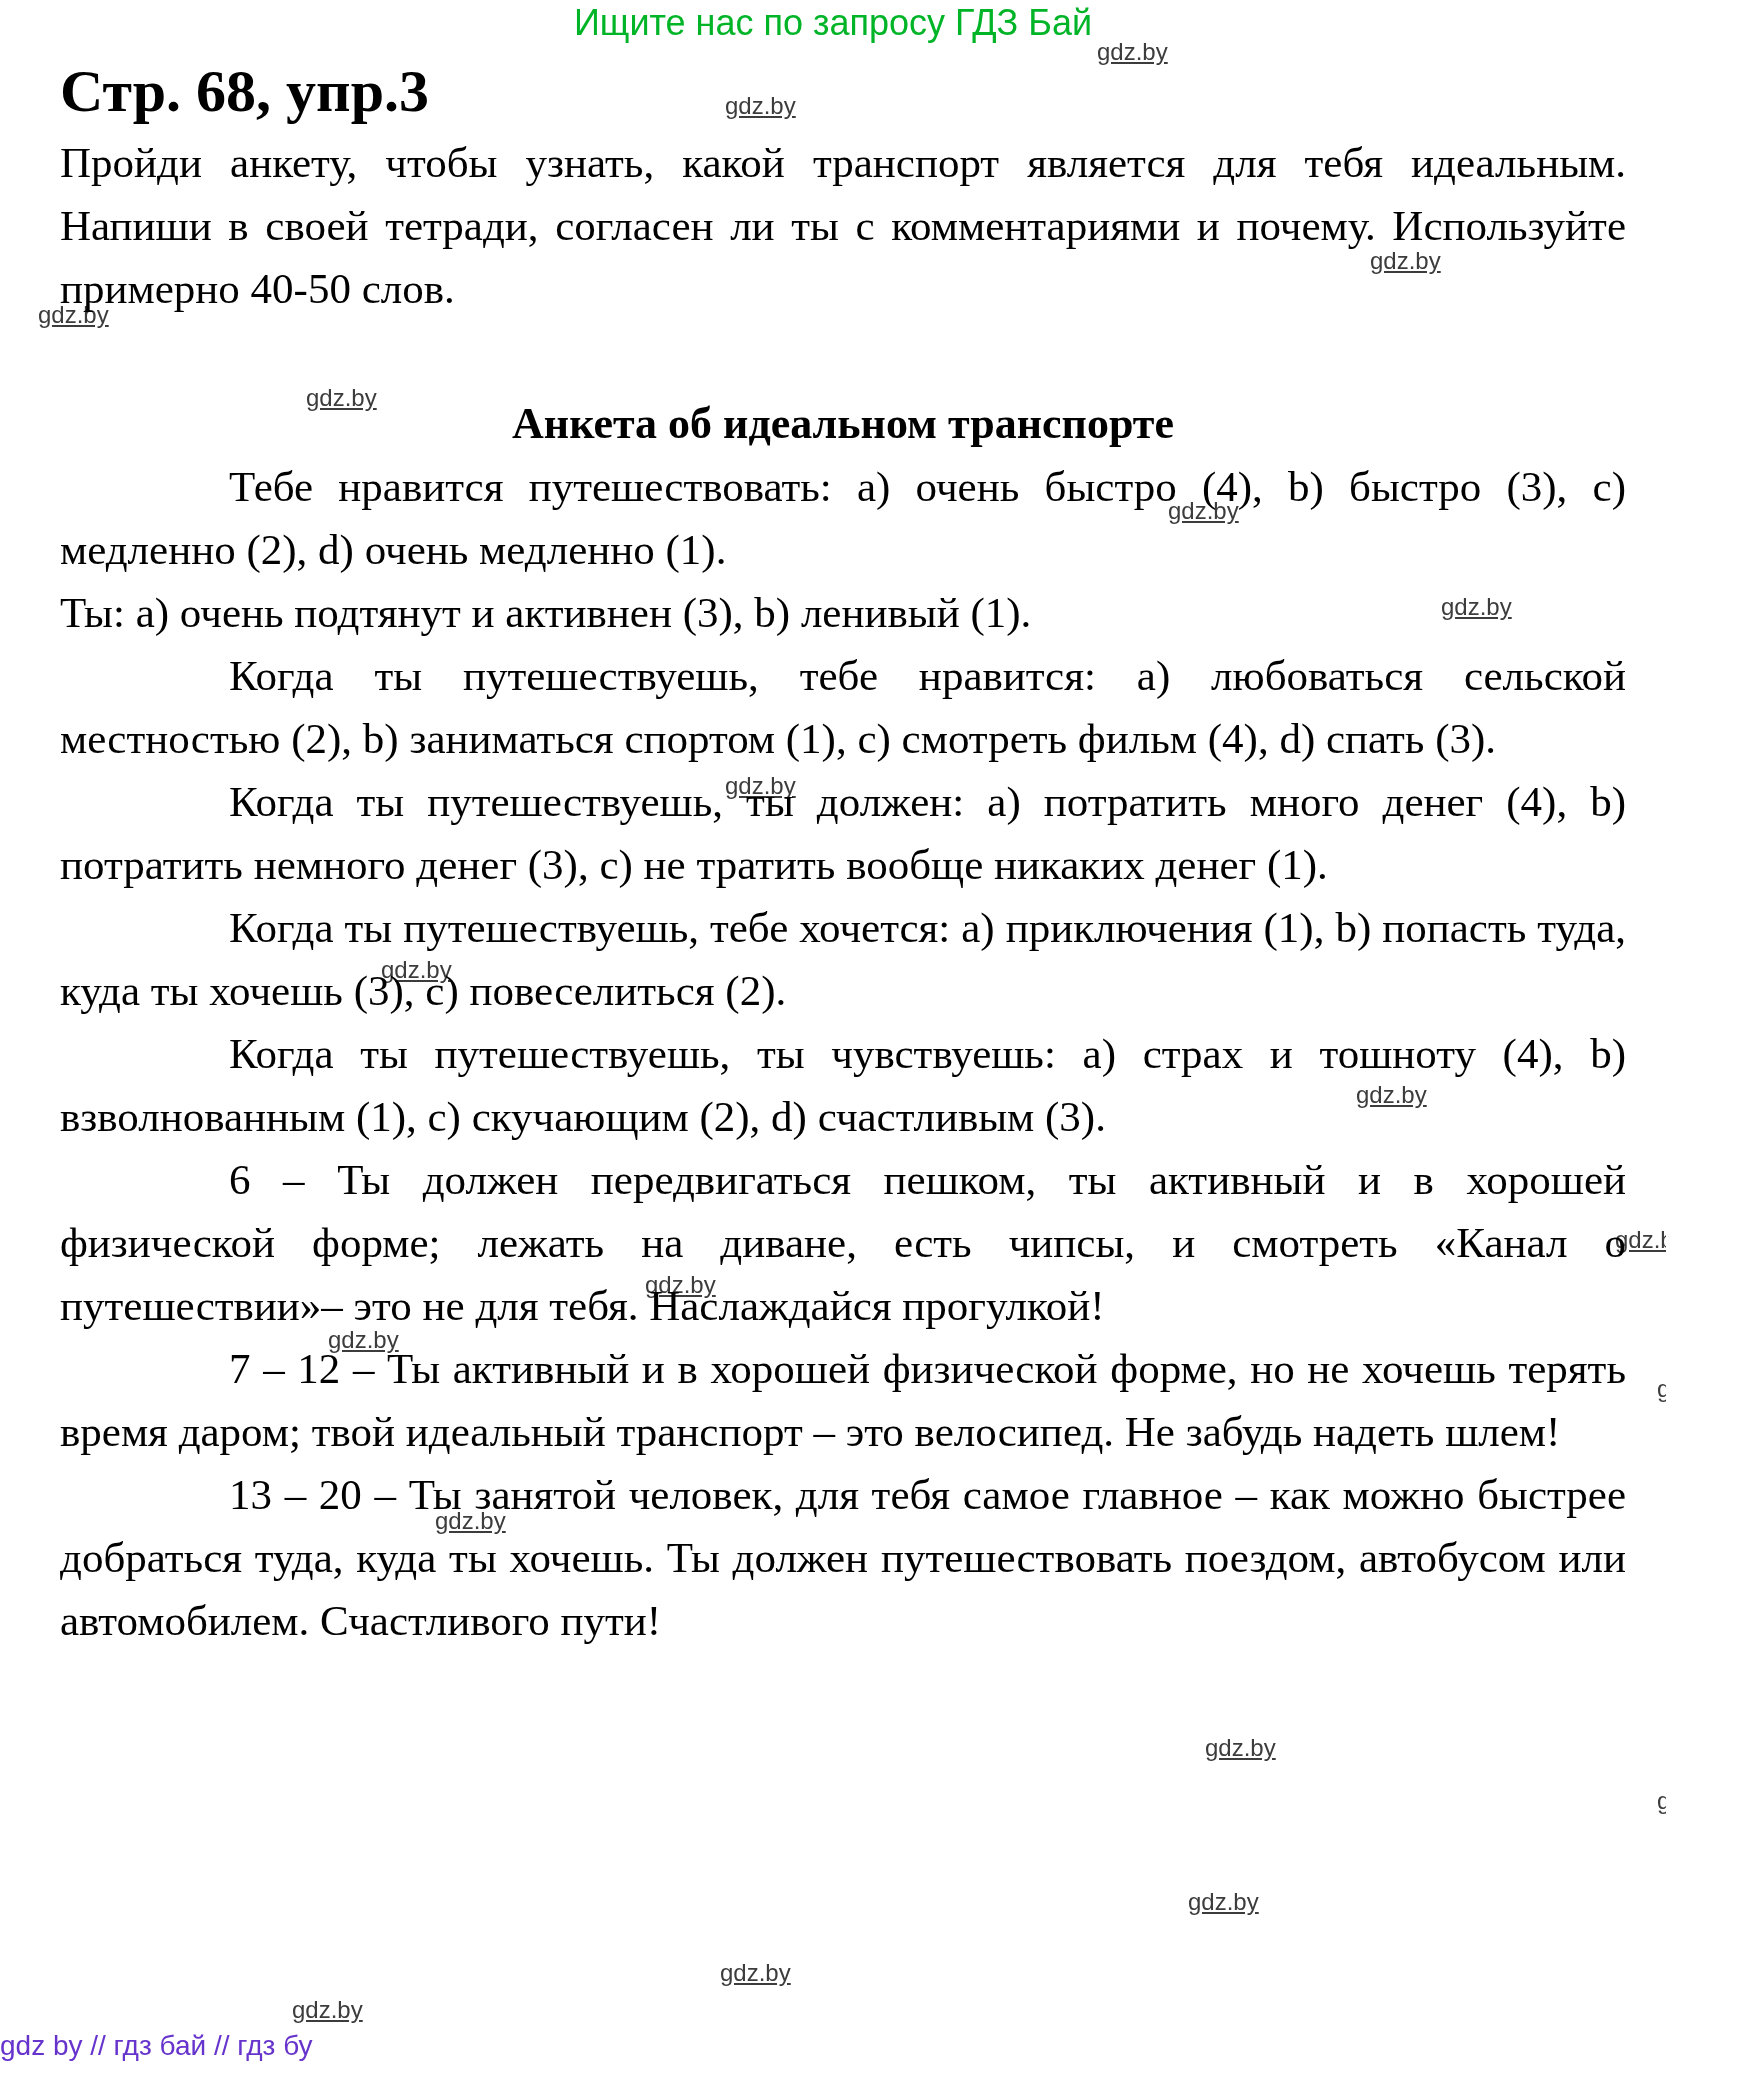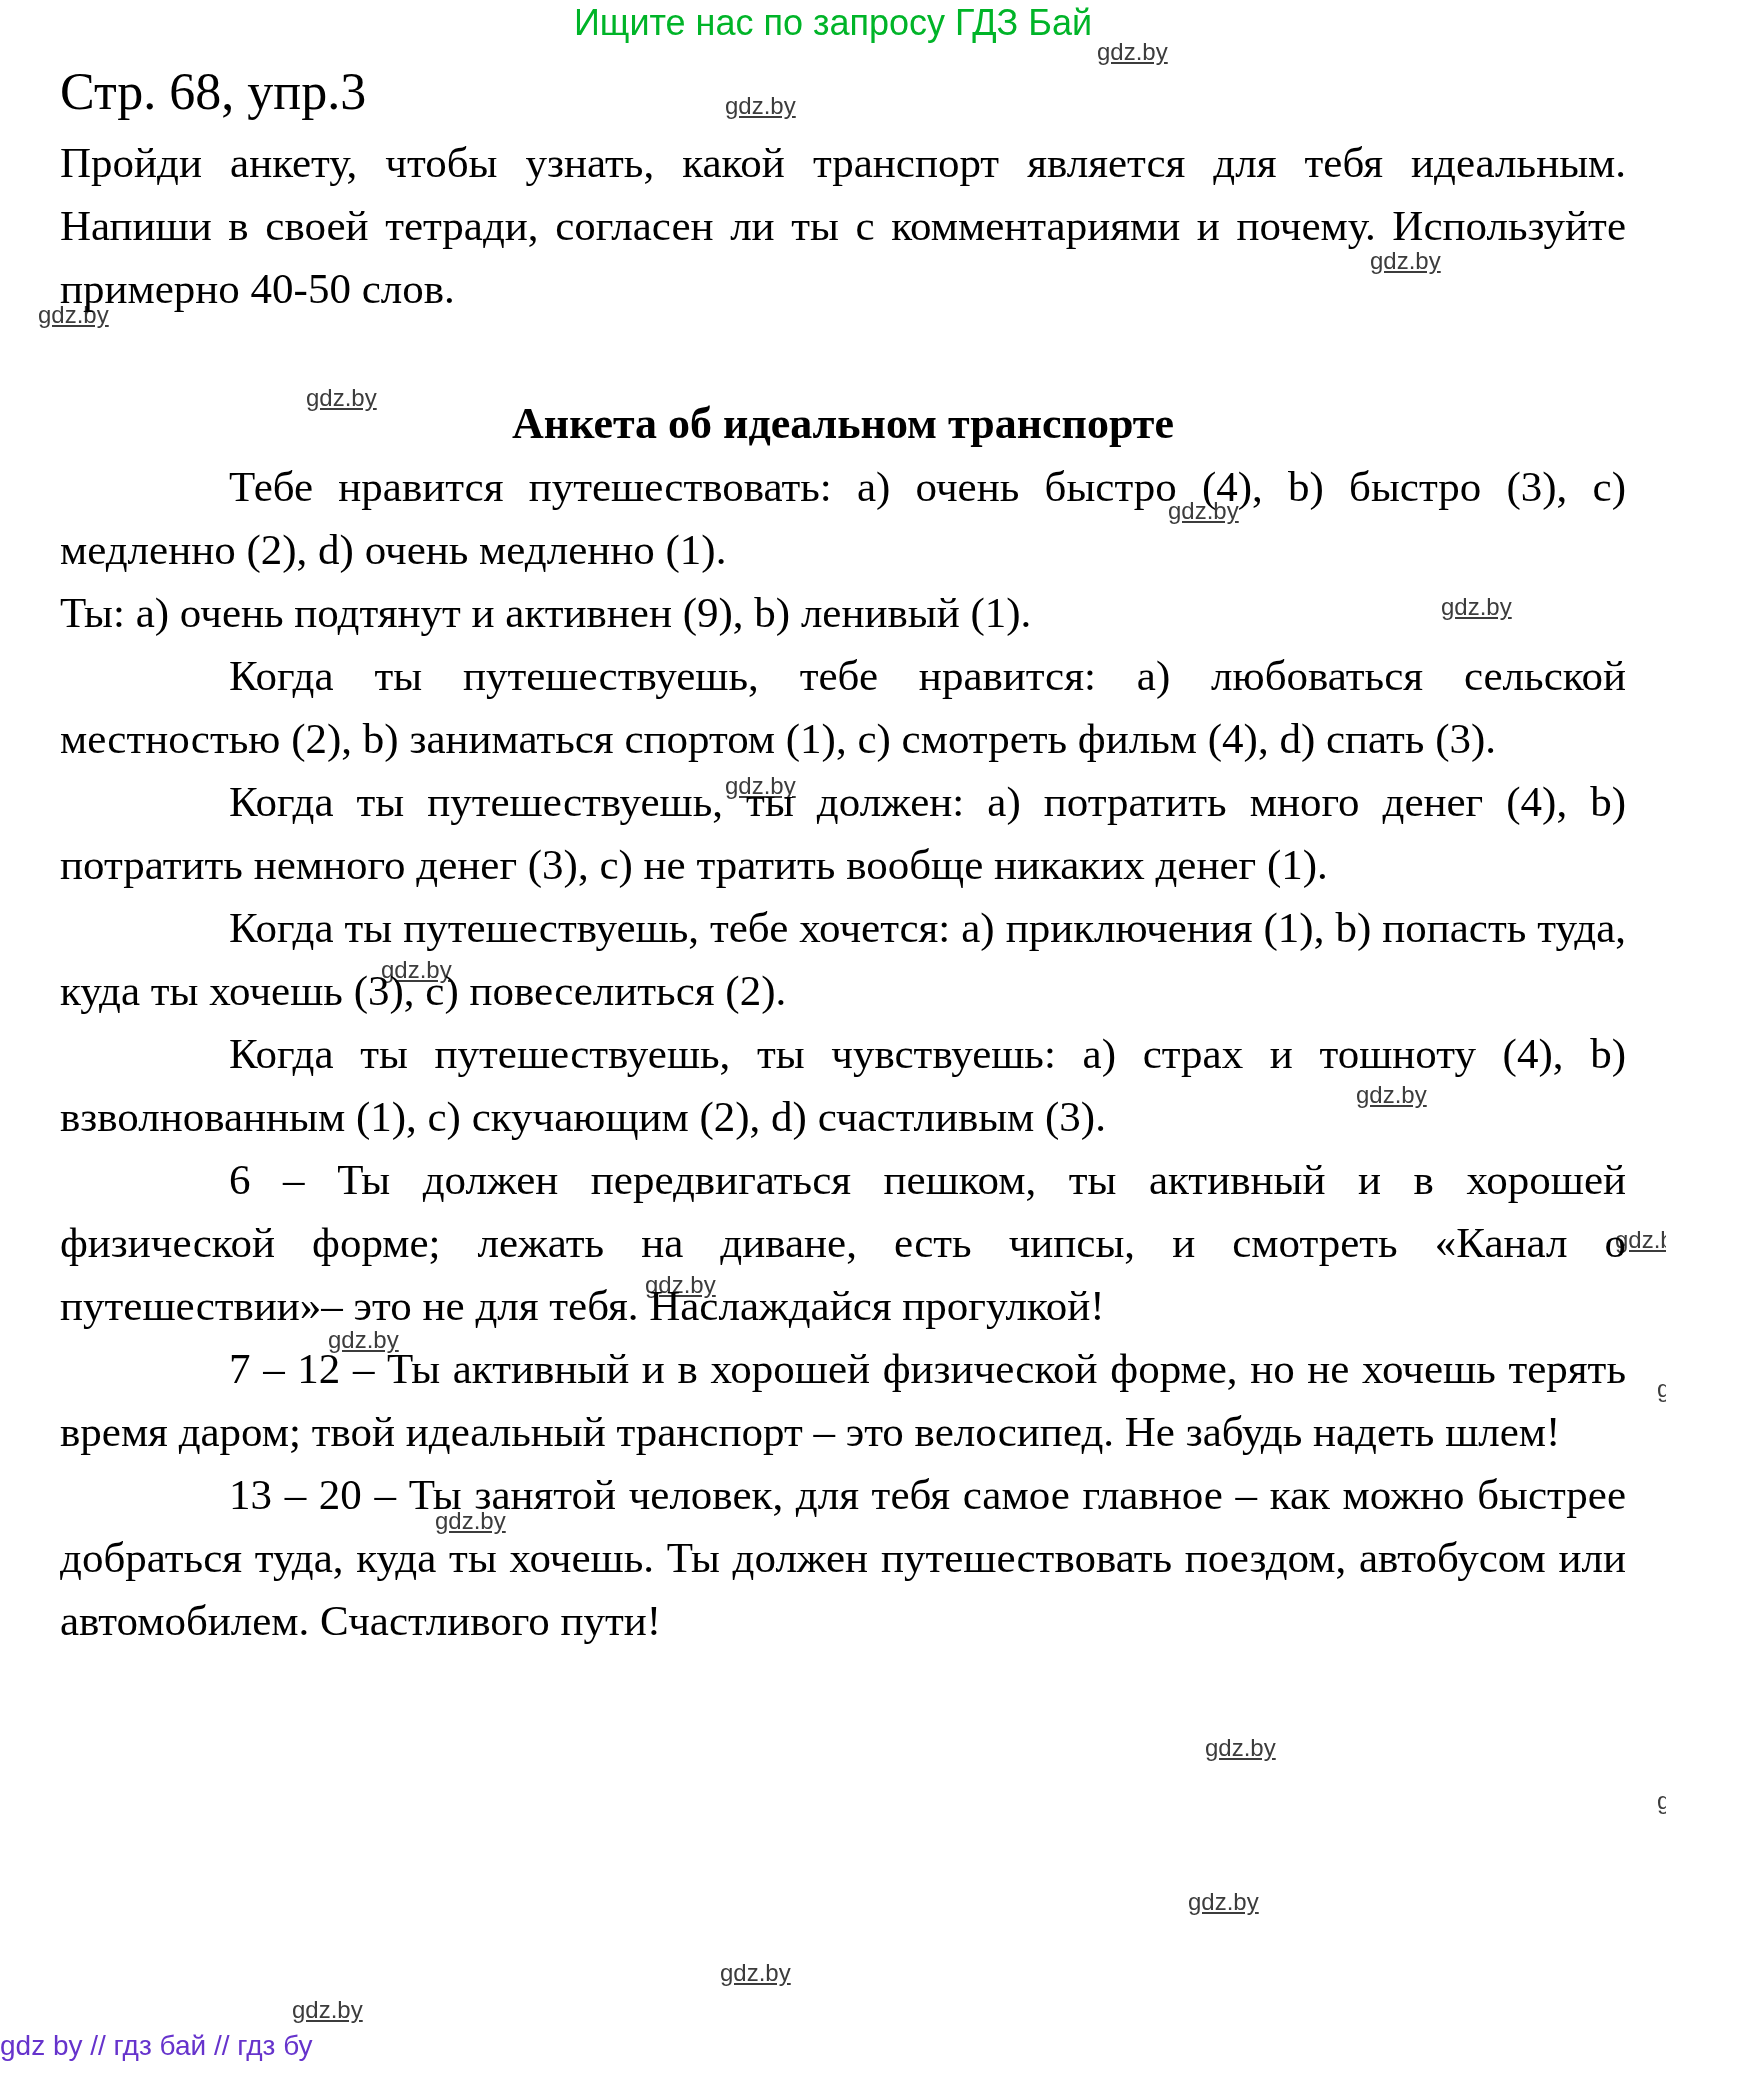--- a/index.html
+++ b/index.html
@@ -30,22 +30,22 @@
     white-space: nowrap;
     text-decoration: underline;
   }
   .content {
     position: absolute;
     left: 60px;
     right: 40px;
     top: 60px;
   }
   .page-title {
-    font-size: 52px;
-    font-weight: normal;
+    font-size: 60px;
+    font-weight: bold;
     margin: 0 0 7.5px 0;
     line-height: 63px;
   }
   .para {
     font-size: 43px;
     line-height: 63px;
     margin: 0;
     text-align: justify;
   }
   .para.indent { text-indent: 169px; }
@@ -97,21 +97,21 @@
 
   <div class="content">
 
     <div class="page-title">Стр. 68, упр.3</div>
 
     <p class="para">Пройди анкету, чтобы узнать, какой транспорт является для тебя идеальным. Напиши в своей тетради, согласен ли ты с комментариями и почему. Используйте примерно 40-50 слов.</p>
 
     <div class="section-title">Анкета  об идеальном транспорте</div>
 
     <p class="para indent">Тебе нравится путешествовать: a) очень быстро (4), b) быстро (3), c) медленно (2), d) очень медленно (1).</p>
-    <p class="para">Ты: a) очень подтянут и активнен (9), b) ленивый (1).</p>
+    <p class="para">Ты: a) очень подтянут и активнен (3), b) ленивый (1).</p>
     <p class="para indent">Когда ты путешествуешь, тебе нравится: a) любоваться сельской местностью (2), b) заниматься спортом (1), c) смотреть фильм (4), d) спать (3).</p>
     <p class="para indent">Когда ты путешествуешь, ты должен: a) потратить много денег (4), b) потратить немного денег (3), c) не тратить вообще никаких денег (1).</p>
     <p class="para indent">Когда ты путешествуешь, тебе хочется: a) приключения (1), b) попасть туда, куда ты хочешь (3), c) повеселиться (2).</p>
     <p class="para indent">Когда ты путешествуешь, ты чувствуешь: a) страх и тошноту (4), b) взволнованным (1), c) скучающим (2), d) счастливым (3).</p>
 
 
     <p class="para indent">6 – Ты должен передвигаться пешком, ты активный и в хорошей физической форме; лежать на диване, есть чипсы, и смотреть «Канал о путешествии»– это не для тебя. Наслаждайся прогулкой!</p>
     <p class="para indent">7 – 12 – Ты активный и в хорошей физической форме, но не хочешь терять время даром; твой идеальный транспорт – это велосипед. Не забудь надеть шлем!</p>
     <p class="para indent">13 – 20 – Ты занятой человек, для тебя самое главное – как можно быстрее добраться туда, куда ты хочешь. Ты должен путешествовать поездом, автобусом или автомобилем. Счастливого пути!</p>
 

